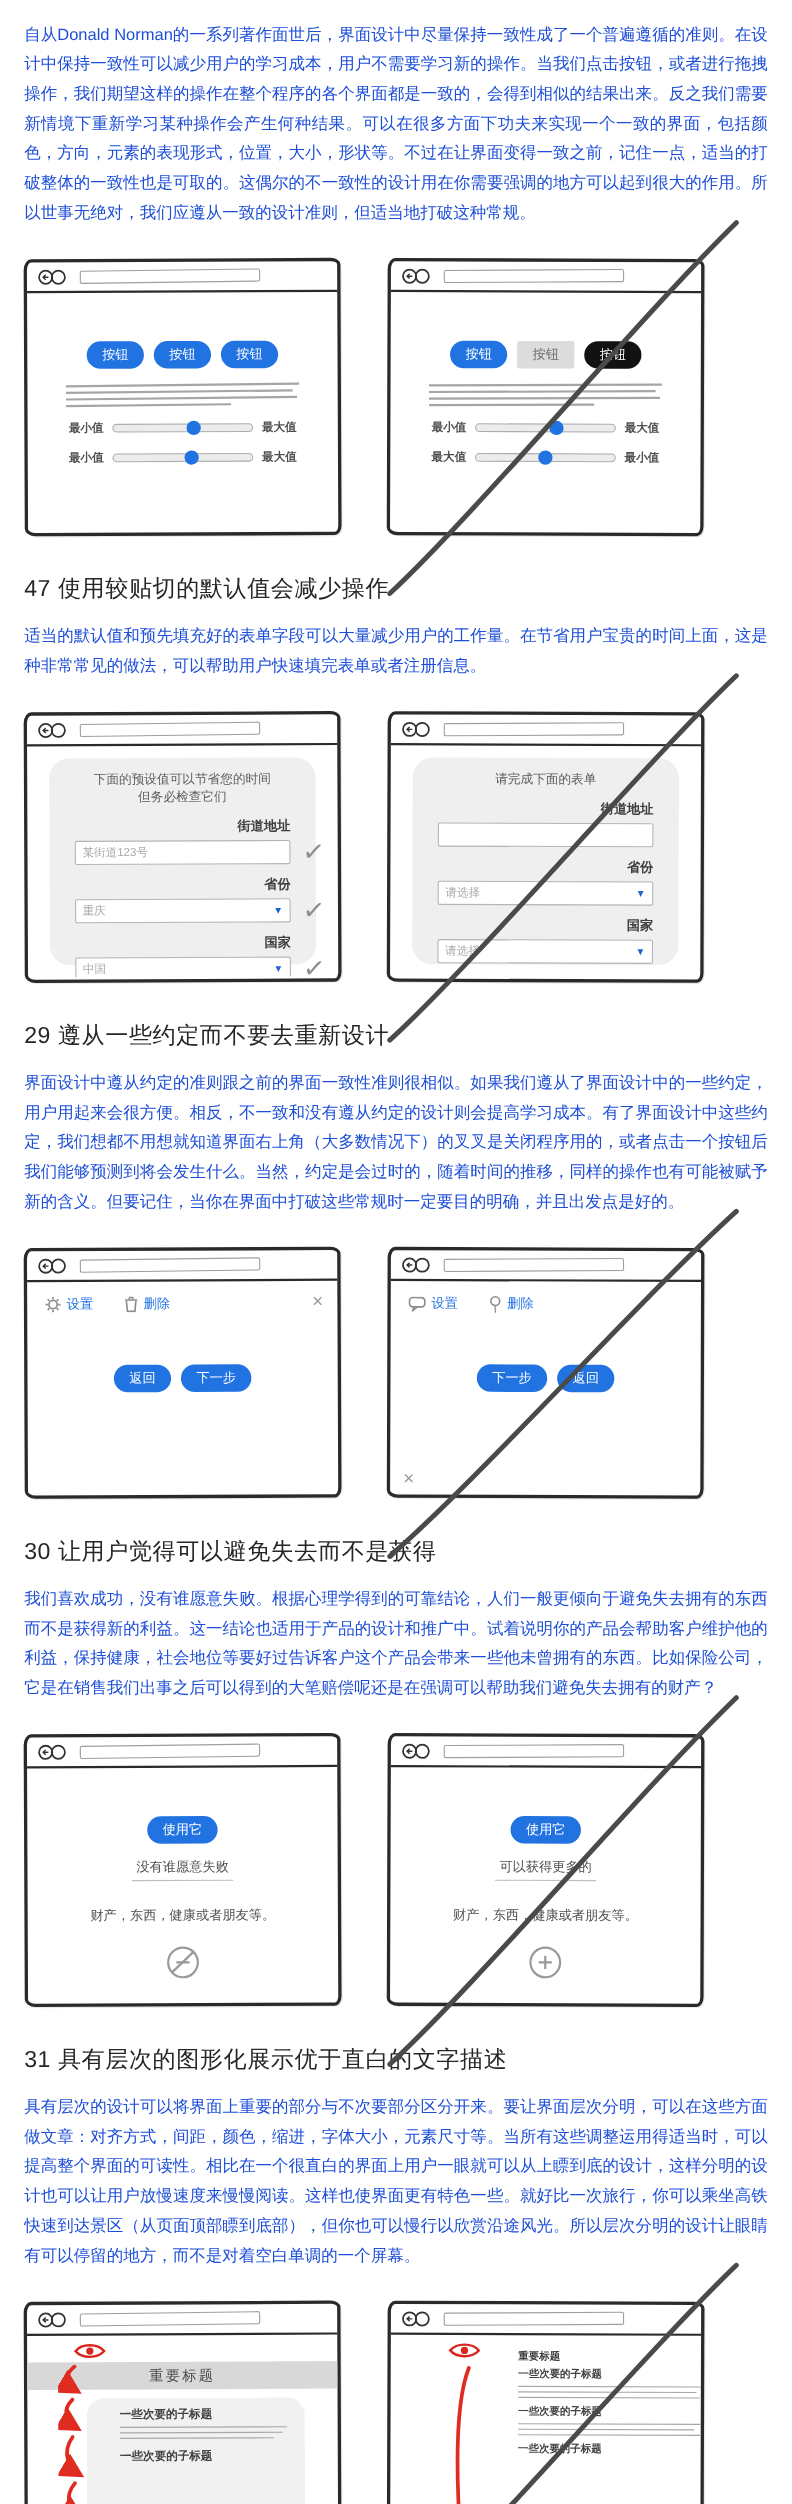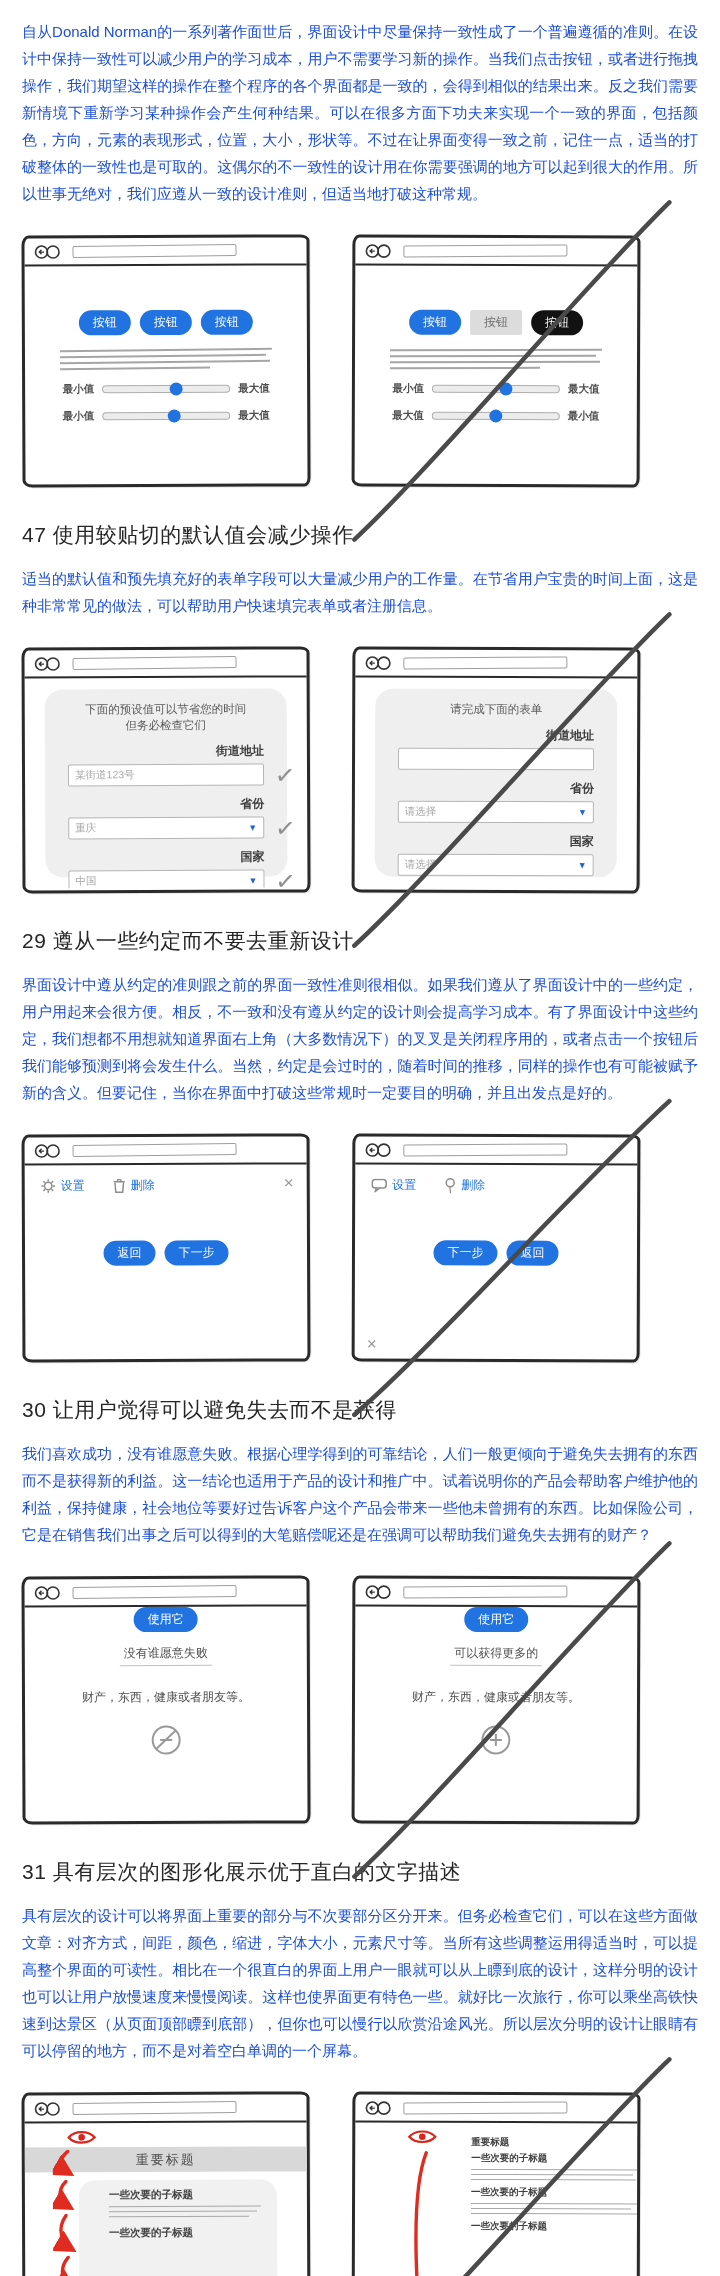--- a/index.html
+++ b/index.html
@@ -96,21 +96,21 @@
     font-size:24px; color:#8f8f8f; transform:rotate(6deg);
   }
   
   .toolbar { display:flex; gap:28px; padding:12px 0 0 16px; }
   .tool-item { display:flex; align-items:center; gap:5px; font-size:12px; color:#2173e2; }
   .close-x { position:absolute; font-size:17px; color:#9a9a9a; line-height:1; }
   .close-tr { top:10px; right:13px; }
   .close-bl { bottom:4px; left:12px; }
   .center-btns { position:absolute; top:46%; left:50%; transform:translate(-50%,-50%); }
   
-  .gain-col { display:flex; flex-direction:column; align-items:center; }
+  .gain-col { display:flex; flex-direction:column; align-items:center; padding-top:44px; }
   .u-line { font-size:12px; color:#4f4f4f; margin-top:13px; padding:0 4px 3px; border-bottom:1.5px solid #bfbfbf; }
   .plain-line { font-size:12px; color:#4f4f4f; margin-top:23px; }
   .circle-ico { margin-top:15px; }
   
   .f31 { position:relative; height:100%; }
   .f31-eye { position:absolute; top:5px; left:42px; z-index:2; }
   .f31-bar {
     position:absolute; top:24px; left:0; right:0; height:25px;
     background:#d8d8d8; display:flex; align-items:center; justify-content:center;
     font-size:13px; color:#4a4a4a; letter-spacing:2px;
@@ -451,21 +451,21 @@
         </div>
         <svg class="cross" viewBox="0 0 100 100" preserveAspectRatio="none">
           <path d="M8,99 C30,78 74,24 97,1" fill="none" stroke="#4a4a4a" stroke-width="4.5" stroke-linecap="round" vector-effect="non-scaling-stroke"></path>
         </svg>
       </div>
     </div>
   </div>
 
   <div class="section">
     <h2 class="sec-title">31 具有层次的图形化展示优于直白的文字描述</h2>
-    <p class="sec-body">具有层次的设计可以将界面上重要的部分与不次要部分区分开来。但务必检查它们，可以在这些方面做文章：对齐方式，间距，颜色，缩进，字体大小，元素尺寸等。当所有这些调整运用得适当时，可以提高整个界面的可读性。相比在一个很直白的界面上用户一眼就可以从上瞟到底的设计，这样分明的设计也可以让用户放慢速度来慢慢阅读。这样也使界面更有特色一些。就好比一次旅行，你可以乘坐高铁快速到达景区（从页面顶部瞟到底部），但你也可以慢行以欣赏沿途风光。所以层次分明的设计让眼睛有可以停留的地方，而不是对着空白单调的一个屏幕。</p>
+    <p class="sec-body">具有层次的设计可以将界面上重要的部分与不次要部分区分开来。要让界面层次分明，可以在这些方面做文章：对齐方式，间距，颜色，缩进，字体大小，元素尺寸等。当所有这些调整运用得适当时，可以提高整个界面的可读性。相比在一个很直白的界面上用户一眼就可以从上瞟到底的设计，这样分明的设计也可以让用户放慢速度来慢慢阅读。这样也使界面更有特色一些。就好比一次旅行，你可以乘坐高铁快速到达景区（从页面顶部瞟到底部），但你也可以慢行以欣赏沿途风光。所以层次分明的设计让眼睛有可以停留的地方，而不是对着空白单调的一个屏幕。</p>
     <div class="figs">
 
       <div class="fig good">
         <div class="frame h31">
           <div class="chrome">
             <svg width="30" height="15" viewBox="0 0 30 15">
               <circle cx="8" cy="7.5" r="6" fill="none" stroke="#333" stroke-width="1.6"></circle>
               <circle cx="19.5" cy="7.5" r="6" fill="none" stroke="#333" stroke-width="1.6"></circle>
               <path d="M10.5 7.5 L6 7.5 M8 5.3 L5.7 7.5 L8 9.7" stroke="#333" stroke-width="1.3" fill="none"></path>
             </svg>

